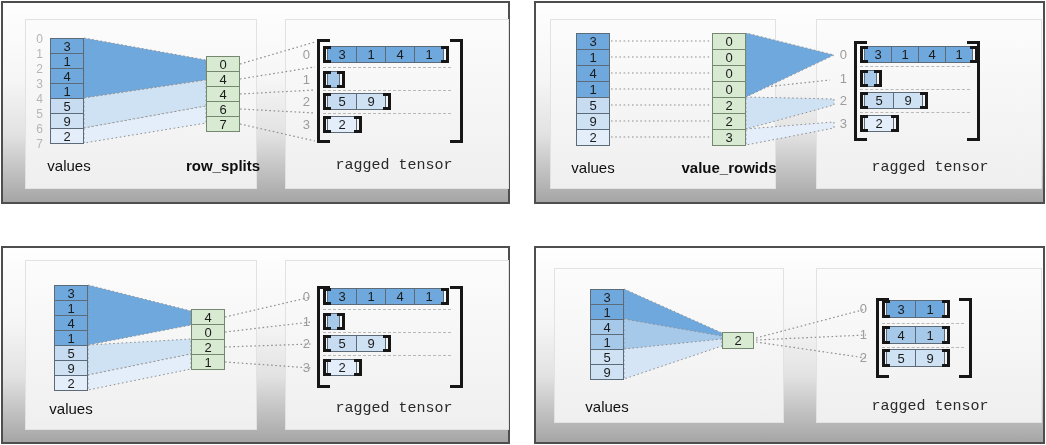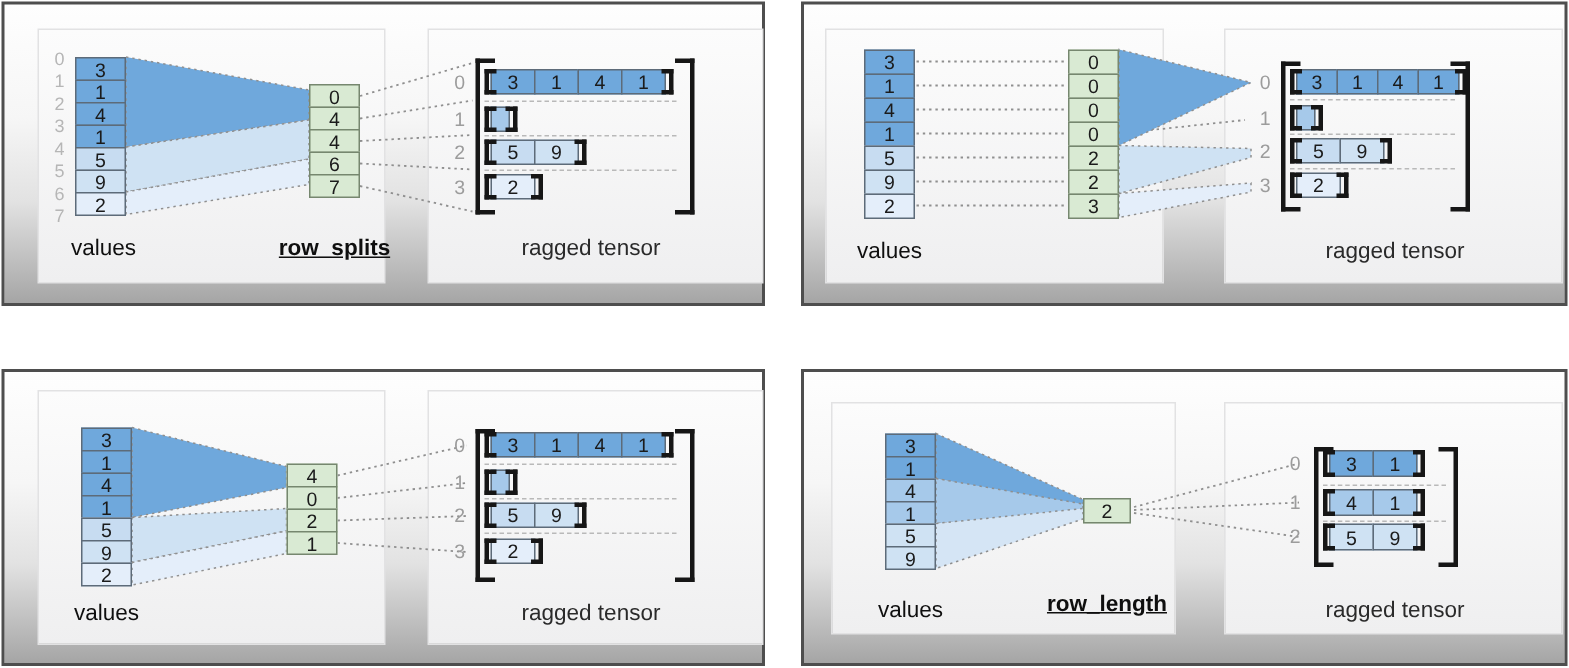--- a/index.html
+++ b/index.html
@@ -14,22 +14,22 @@
   .cell{box-sizing:border-box;height:16px;border:1px solid #5d6b79;
         display:flex;align-items:center;justify-content:center;
         font-size:13px;color:#1b1b1b;background:#fff;}
   .cell + .cell{margin-top:-1px;}
   .c1{background:#6fa8dc;} .c2{background:#a6c9ea;} .c3{background:#c7dcf1;}
   .c4{background:#cfe2f3;} .c5{background:#e4eefa;}
   .green{background:#d9ead3;border-color:#76876f;}
   .idx{height:15px;display:flex;align-items:center;justify-content:flex-end;
        font-size:12px;color:#b6b6b6;padding-right:2px;}
   .cap{position:absolute;text-align:center;font-size:15px;color:#0f0f0f;}
-  .cap.b{font-weight:700;text-decoration:underline;}
-  .cap.gray{color:#2a2a2a;}
+  .cap.b{font-weight:700;}
+  .cap.gray{color:#2a2a2a;font-family:Liberation Mono, monospace;}
   .tlabel{position:absolute;width:15px;height:16px;line-height:16px;
           text-align:right;font-size:13px;color:#9c9c9c;}
   .trow{position:absolute;display:flex;align-items:stretch;height:17px;}
   .brk{box-sizing:border-box;width:8px;border:3px solid #161616;background:transparent;}
   .brk.l{border-right:none;margin-right:-3px;z-index:2;}
   .brk.r{border-left:none;margin-left:-3px;z-index:2;}
   .tcell{box-sizing:border-box;width:30px;border:1px solid #5d6b79;margin-left:-1px;
          display:flex;align-items:center;justify-content:center;font-size:13px;color:#1b1b1b;}
   .tcell.w28{width:28px;}
   .tcell.empty{width:13px;}
@@ -164,20 +164,21 @@
       <div class="cell green" style="height:17px;">0</div>
       <div class="cell green" style="height:17px;">0</div>
       <div class="cell green" style="height:17px;">0</div>
       <div class="cell green" style="height:17px;">0</div>
       <div class="cell green" style="height:17px;">2</div>
       <div class="cell green" style="height:17px;">2</div>
       <div class="cell green" style="height:17px;">3</div>
     </div>
 
     <div class="cap" style="left:24px;top:156px;width:66px;">values</div>
+    <div class="cap b" style="left:128px;top:156px;width:130px;">value_rowids</div>
 
     <div class="obrk l" style="left:318px;top:38px;height:100px;"></div>
     <div class="obrk r" style="left:431px;top:38px;height:100px;"></div>
     <div class="sep" style="left:324px;top:63px;width:110px;"></div>
     <div class="sep" style="left:324px;top:86px;width:110px;"></div>
     <div class="sep" style="left:324px;top:109px;width:110px;"></div>
 
     <div class="tlabel" style="left:296px;top:44px;">0</div>
     <div class="tlabel" style="left:296px;top:68px;">1</div>
     <div class="tlabel" style="left:296px;top:90px;">2</div>
@@ -305,21 +306,20 @@
       <div class="cell c1">1</div>
       <div class="cell c2">4</div>
       <div class="cell c2">1</div>
       <div class="cell c4">5</div>
       <div class="cell c4">9</div>
     </div>
 
     <div class="cell green" style="position:absolute;left:186px;top:84px;width:32px;height:17px;">2</div>
 
     <div class="cap" style="left:36px;top:150px;width:70px;">values</div>
-    <div class="cap b" style="left:138px;top:146px;width:128px;">row_length</div>
 
     <div class="obrk l" style="left:340px;top:50px;height:80px;"></div>
     <div class="obrk r" style="left:423px;top:50px;height:80px;"></div>
     <div class="sep" style="left:346px;top:75px;width:82px;"></div>
     <div class="sep" style="left:346px;top:99px;width:82px;"></div>
 
     <div class="tlabel" style="left:316px;top:53px;">0</div>
     <div class="tlabel" style="left:316px;top:79px;">1</div>
     <div class="tlabel" style="left:316px;top:102px;">2</div>
 

